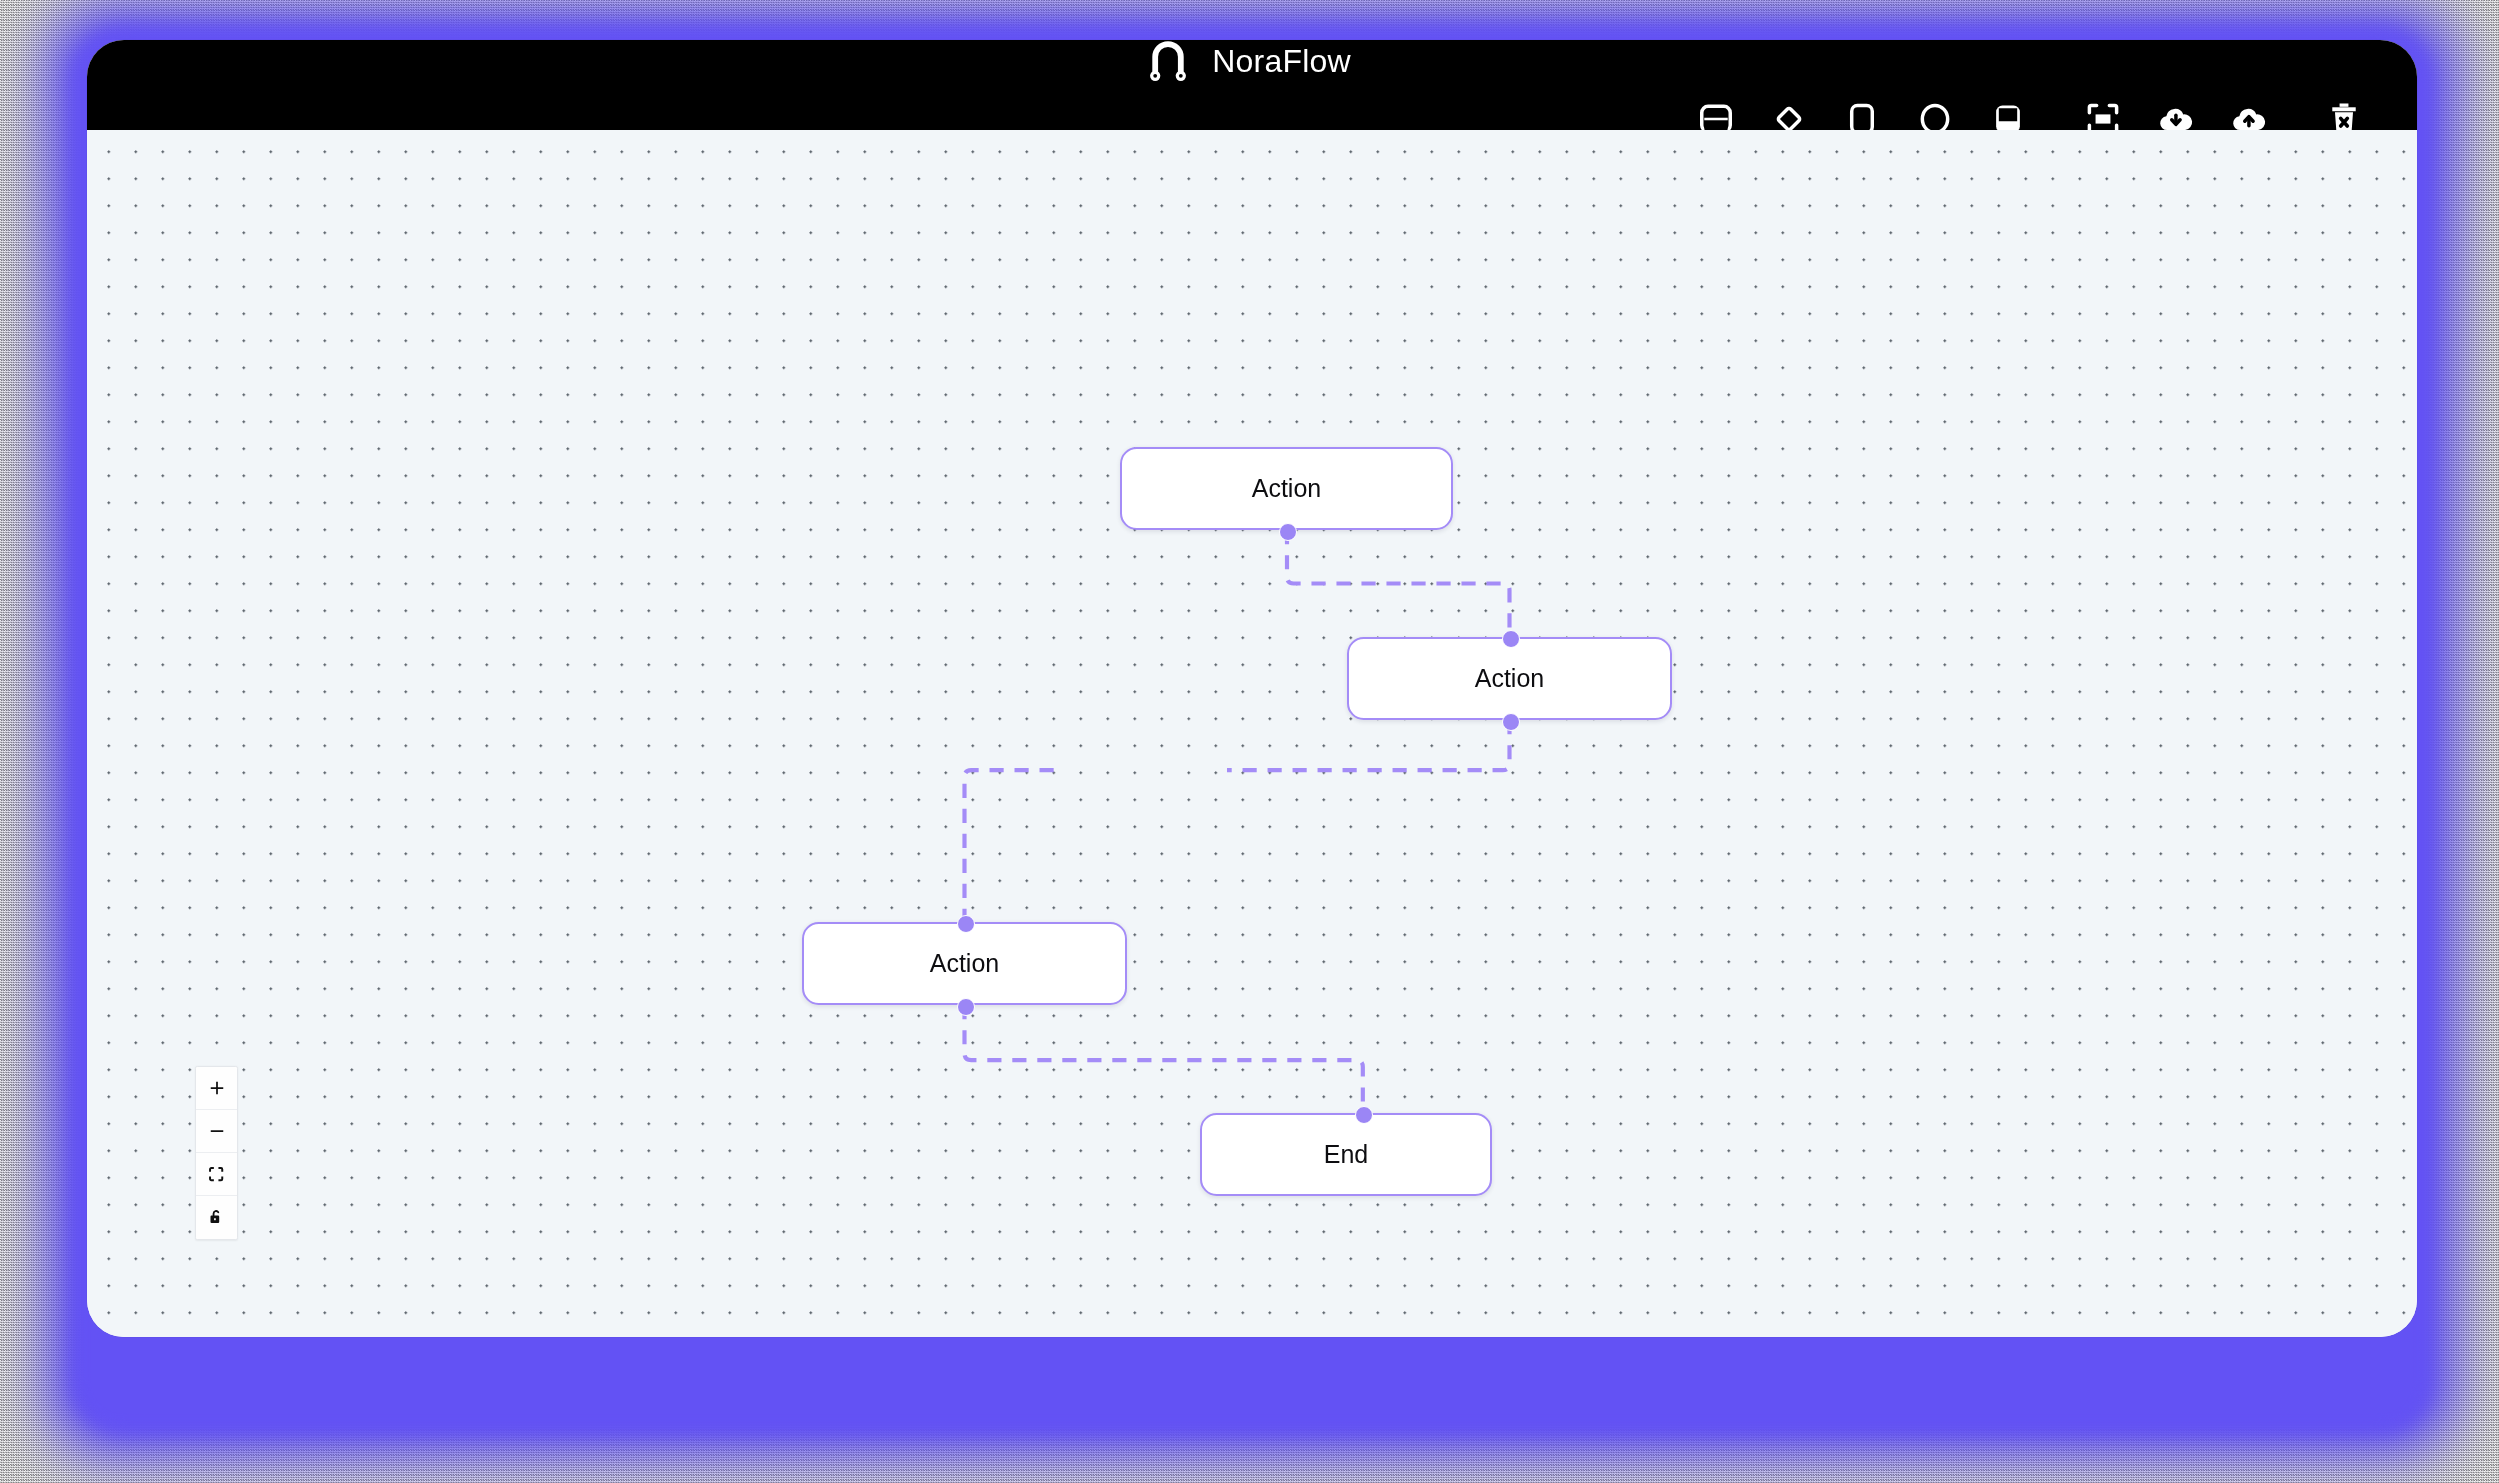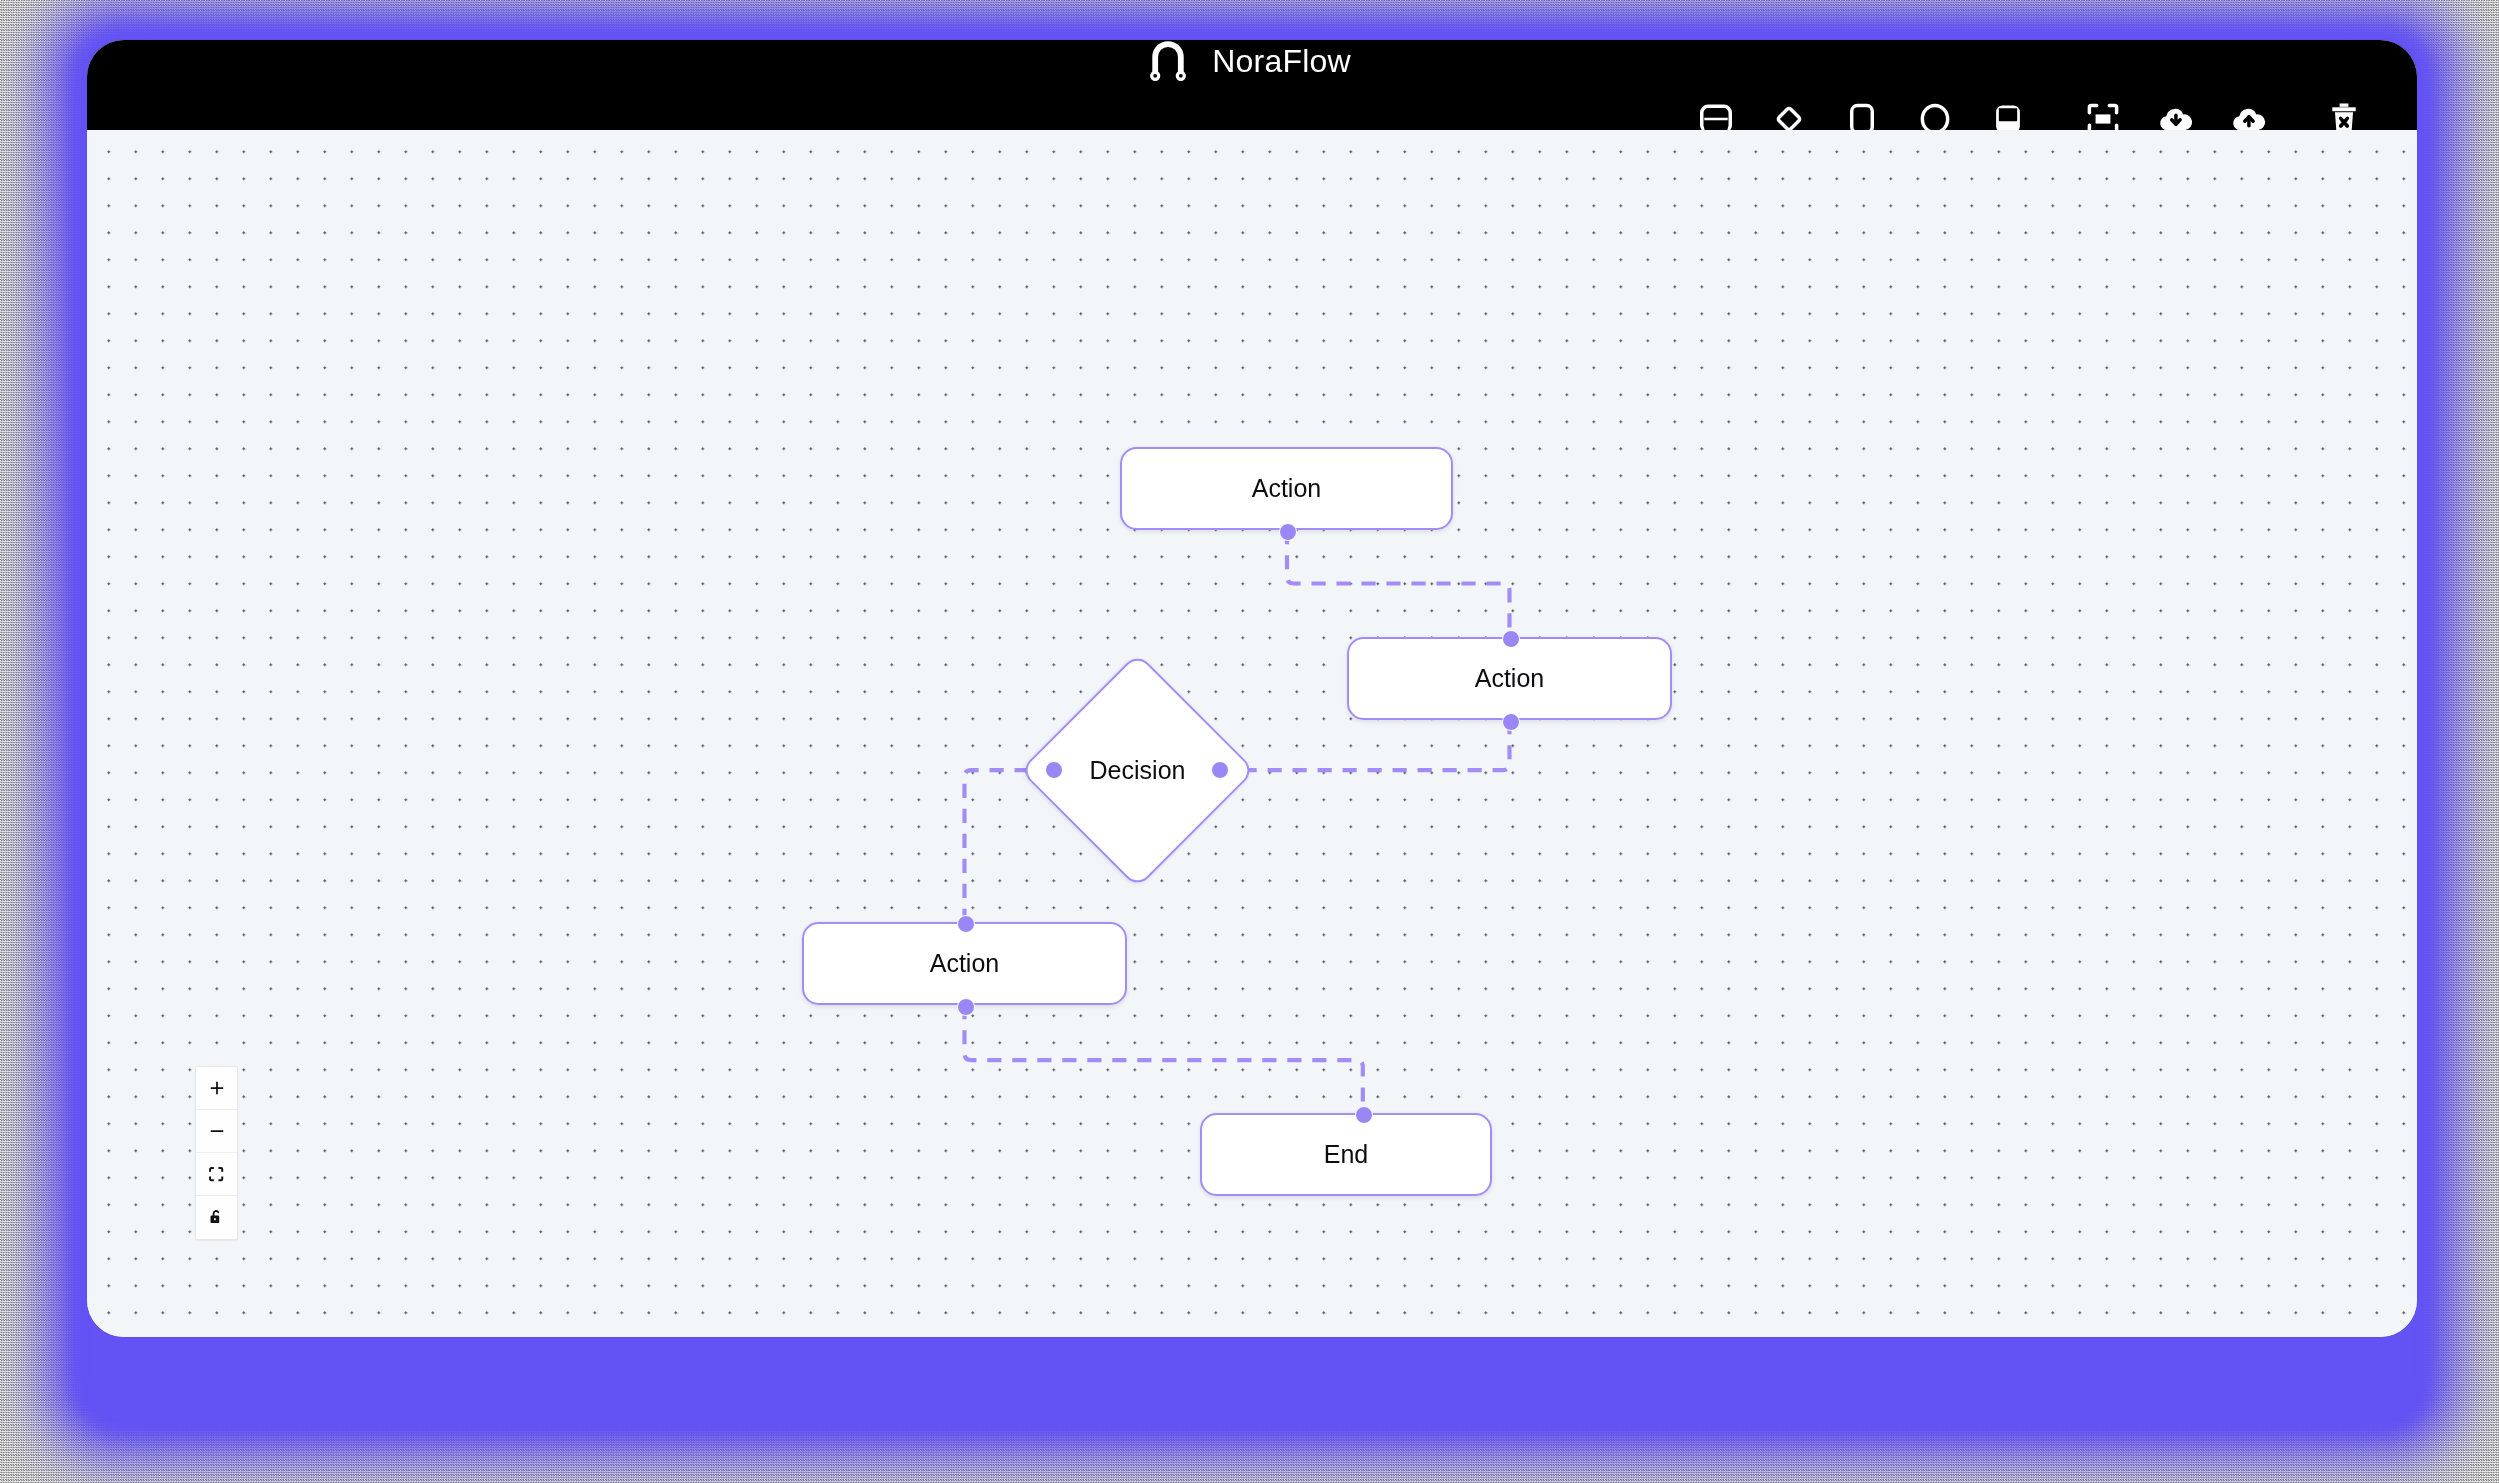--- a/index.html
+++ b/index.html
@@ -327,26 +327,20 @@
       <span class="node-label">Action</span>
       <div class="handle" style="left:157px; top:74px;"></div>
     </div>
 
     <div class="node node-rect" style="left:1260px; top:507px; width:325px; height:83px;">
       <span class="node-label">Action</span>
       <div class="handle" style="left:153px; top:-9.2px;"></div>
       <div class="handle" style="left:153px; top:74px;"></div>
     </div>
 
-    <div class="diamond-wrap" style="left:967px; top:557px;">
-      <div class="node-diamond"></div>
-      <div class="diamond-label">Decision</div>
-      <div class="handle" style="left:-9.2px; top:74px;"></div>
-      <div class="handle" style="left:157px; top:74px;"></div>
-    </div>
 
     <div class="node node-rect" style="left:715px; top:792px; width:325px; height:83px;">
       <span class="node-label">Action</span>
       <div class="handle" style="left:153px; top:-9.2px;"></div>
       <div class="handle" style="left:153px; top:74px;"></div>
     </div>
 
     <div class="node node-rect" style="left:1113px; top:983px; width:292px; height:83px;">
       <span class="node-label">End</span>
       <div class="handle" style="left:153px; top:-9.2px;"></div>

